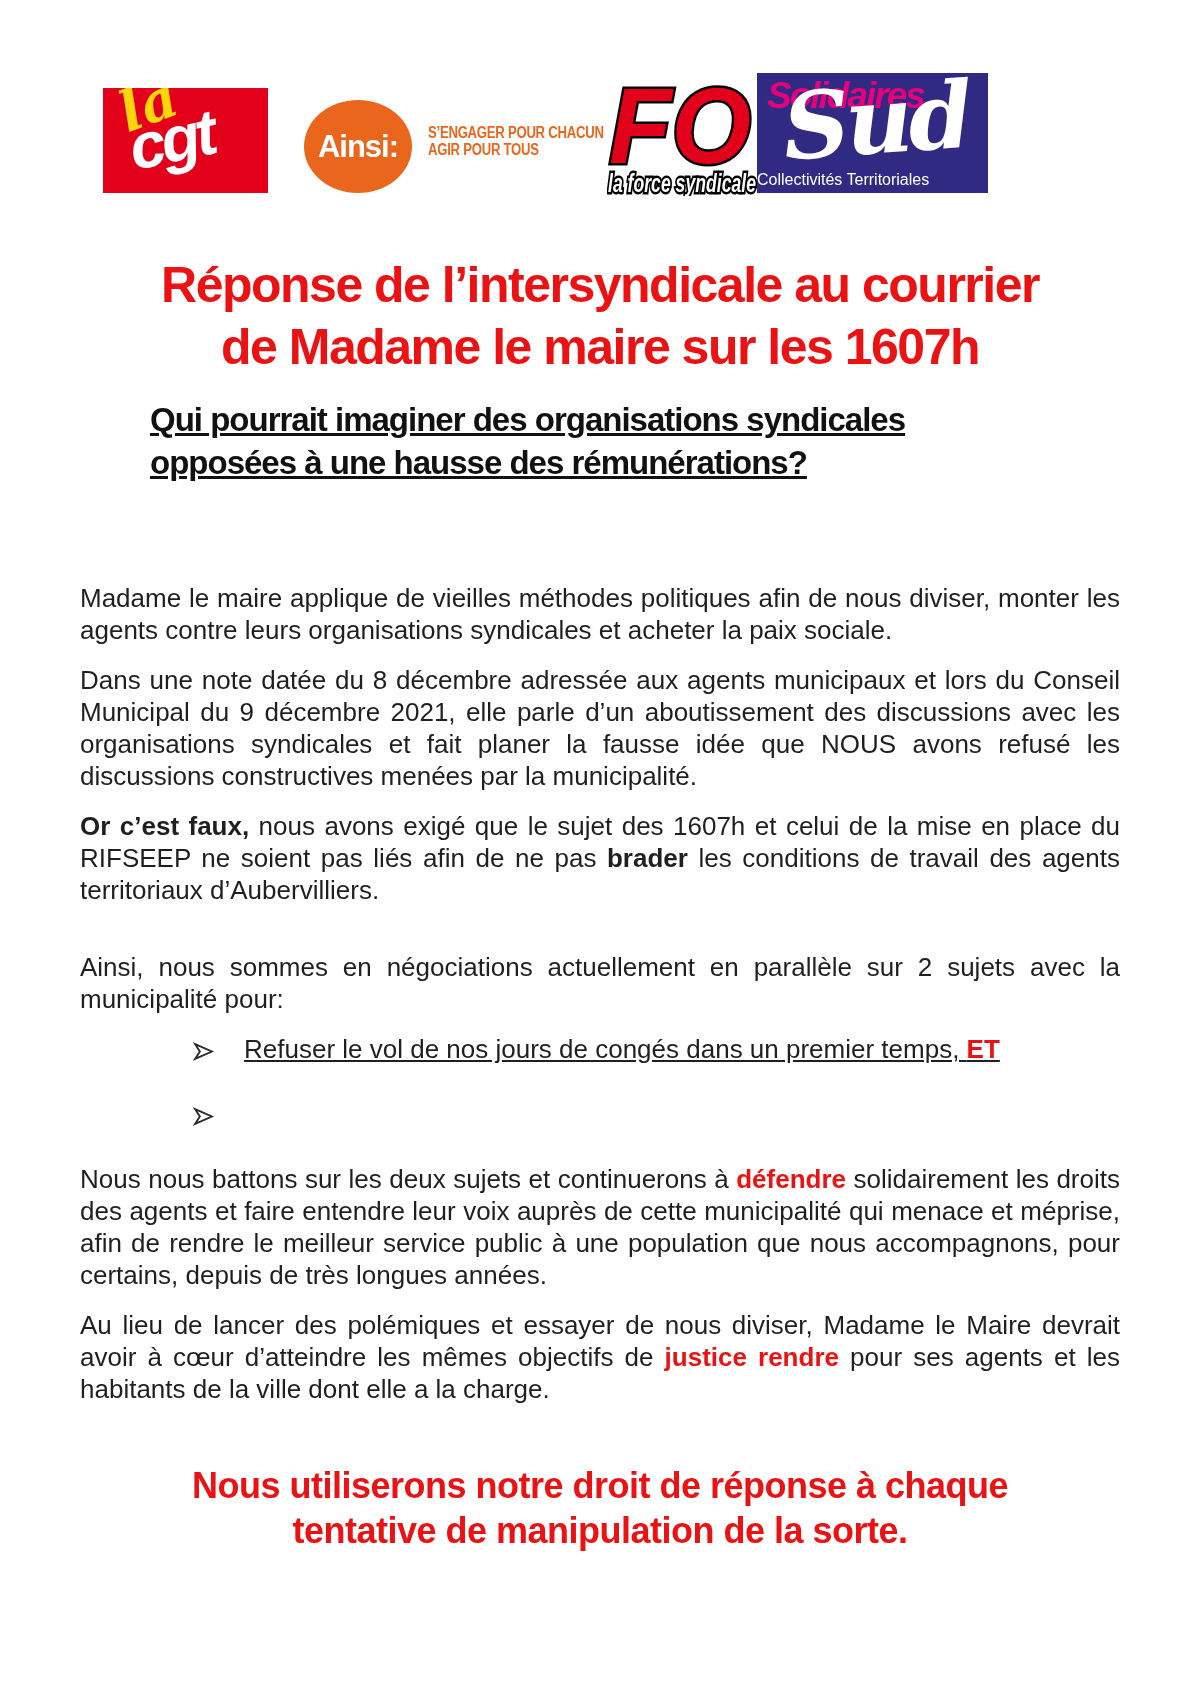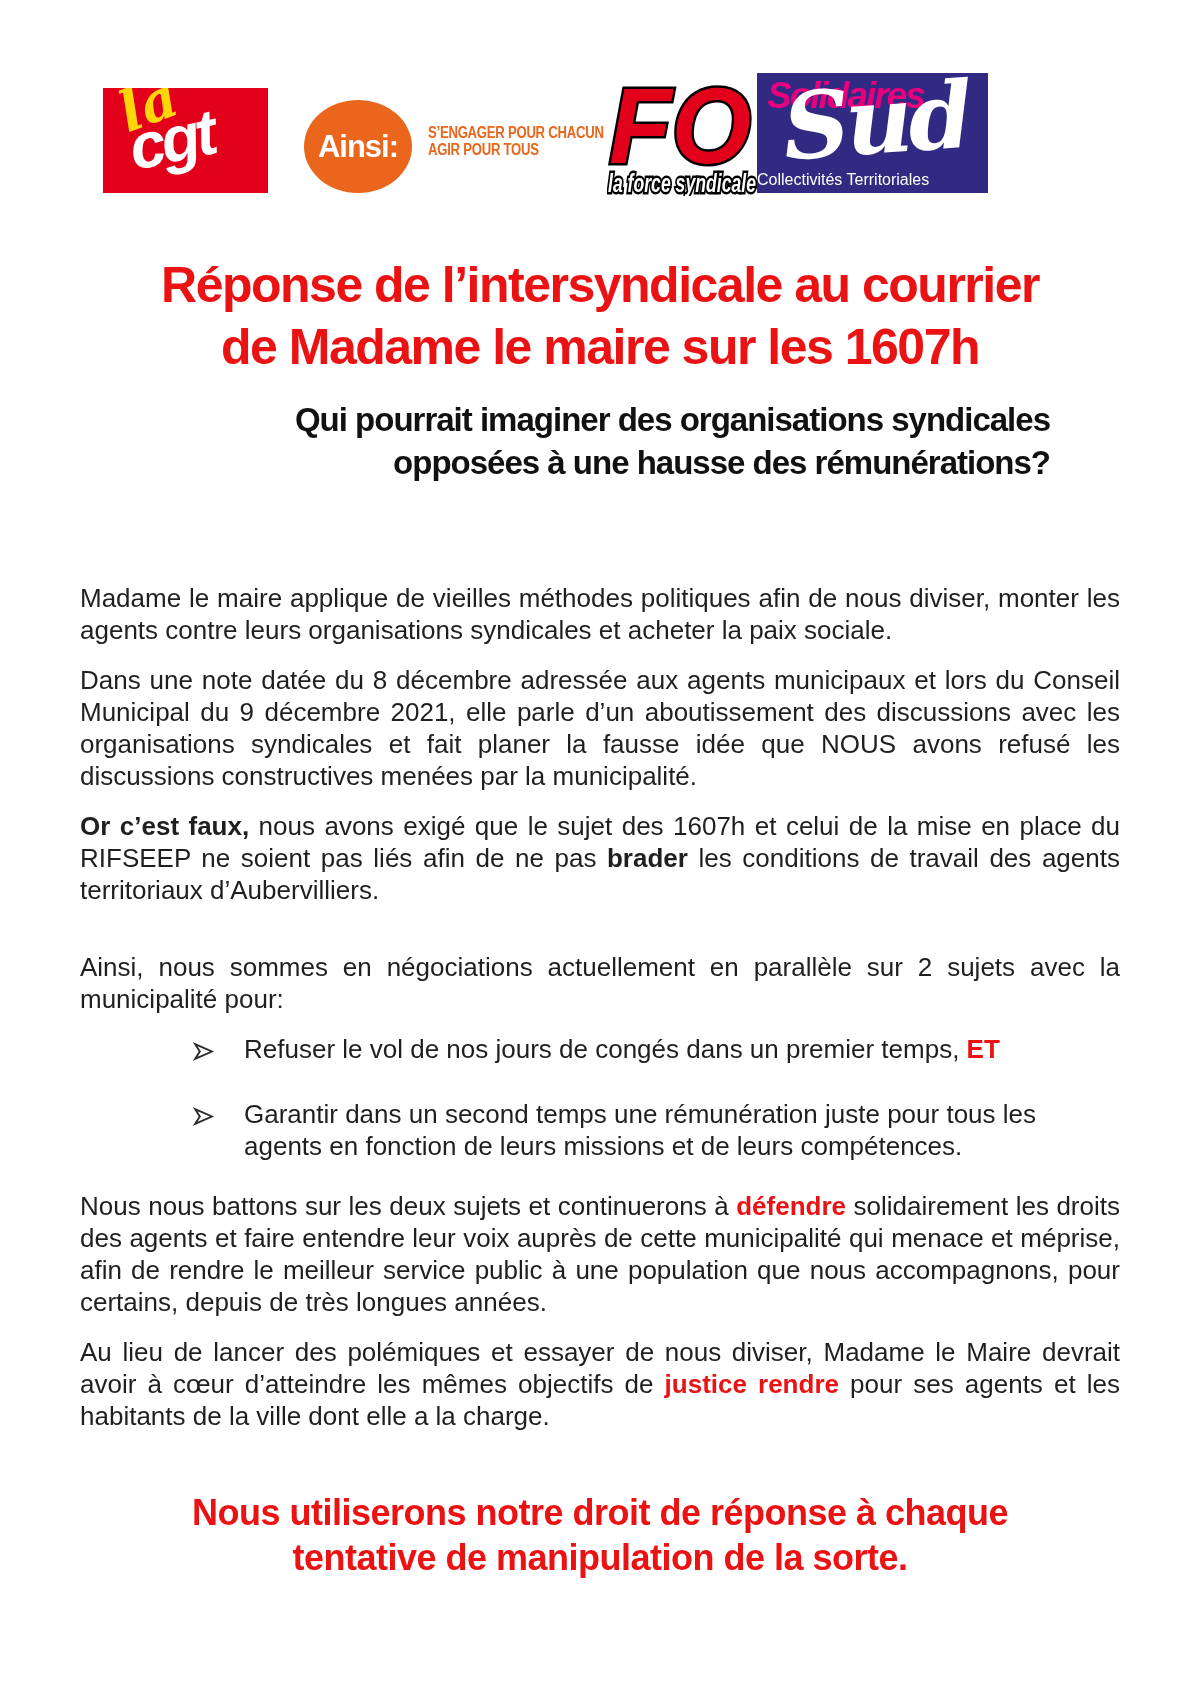--- a/index.html
+++ b/index.html
@@ -39,33 +39,33 @@
   .logo-sud{position:absolute;left:757px;top:73px;width:231px;height:120px;background:var(--sud-navy);overflow:hidden;}
   .sud-solidaires{position:absolute;left:10px;top:4px;color:var(--sud-pink);font-weight:900;font-style:italic;
                   font-size:37px;letter-spacing:-2px;line-height:1;}
   .sud-script{position:absolute;left:26px;top:0px;font-family:"DejaVu Serif",serif;font-style:italic;font-weight:bold;
               font-size:92px;line-height:1.05;color:#ffffff;transform:rotate(-4deg);letter-spacing:-4px;}
   .sud-caption{position:absolute;left:0;bottom:4px;width:100%;text-align:left;color:#ffffff;font-size:16px;}
 
   
   .title{position:absolute;top:254px;left:50%;transform:translateX(-50%);width:940px;margin:0;text-align:center;
          font-size:50px;line-height:62px;font-weight:bold;letter-spacing:-1.5px;color:var(--red);}
-  .subtitle{position:absolute;top:398px;left:50%;transform:translateX(-50%);width:900px;margin:0;text-align:right;
-            font-size:33px;line-height:43px;font-weight:bold;letter-spacing:-1px;color:#111111;}
+  .subtitle{position:absolute;top:398px;left:50%;transform:translateX(-50%);width:900px;margin:0;text-align:left;
+            font-size:33px;line-height:43px;font-weight:bold;letter-spacing:-1px;color:#111111;text-decoration:underline;}
 
   
   .body{position:absolute;top:582px;left:80px;width:1040px;font-size:26px;line-height:32px;}
   .para{margin:0 0 18px 0;text-align:justify;}
   .para.gap-top{margin-top:45px;}
   .seg-b{font-weight:bold;}
   .seg-rb{font-weight:bold;color:var(--red);}
 
   .bullet-row{display:flex;margin:0 0 28px 0;padding-left:112px;}
   .bullet-arrow{flex:none;width:52px;padding-top:5px;}
-  .bullet-text{width:820px;}
+  .bullet-text{width:820px;text-decoration:underline;}
 
   .closing{margin:58px auto 0 auto;width:880px;text-align:center;font-size:36px;line-height:45px;font-weight:bold;
            letter-spacing:-0.5px;color:var(--red);}
 </style>
 </head>
 <body>
 
 <div class="page">
 
   <div class="logo-row">
@@ -110,21 +110,20 @@
         <div class="bullet-row">
           <span class="bullet-arrow"><svg width="23" height="23" viewBox="0 0 22 22">
               <path d="M3 4 L19 11 L3 18 L7.5 11 Z" fill="none" stroke="#2b2b2b" stroke-width="1.8" stroke-linejoin="miter"></path>
             </svg></span>
           <span class="bullet-text"><span class="seg-n">Refuser le vol de nos jours de congés dans un premier temps, </span><span class="seg-rb">ET</span></span>
         </div>
         <div class="bullet-row">
           <span class="bullet-arrow"><svg width="23" height="23" viewBox="0 0 22 22">
               <path d="M3 4 L19 11 L3 18 L7.5 11 Z" fill="none" stroke="#2b2b2b" stroke-width="1.8" stroke-linejoin="miter"></path>
             </svg></span>
-          <span class="bullet-text"><span class="seg-n">Garantir dans un second temps une rémunération juste pour tous les agents en fonction de leurs missions et de leurs compétences.</span></span>
         </div>
         <p class="para"><span class="seg-n">Nous nous battons sur les deux sujets et continuerons à </span><span class="seg-rb">défendre</span><span class="seg-n"> solidairement les droits des agents et faire entendre leur voix auprès de cette municipalité qui menace et méprise, afin de rendre le meilleur service public à une population que nous accompagnons, pour certains, depuis de très longues années.</span></p>
         <p class="para"><span class="seg-n">Au lieu de lancer des polémiques et essayer de nous diviser, Madame le Maire devrait avoir à cœur d’atteindre les mêmes objectifs de </span><span class="seg-rb">justice rendre</span><span class="seg-n"> pour ses agents et les habitants de la ville dont elle a la charge.</span></p>
       </div>
     <div class="closing">Nous utiliserons notre droit de réponse à chaque tentative de manipulation de la sorte.</div>
   </div>
 
 </div>
 
 </body></html>

